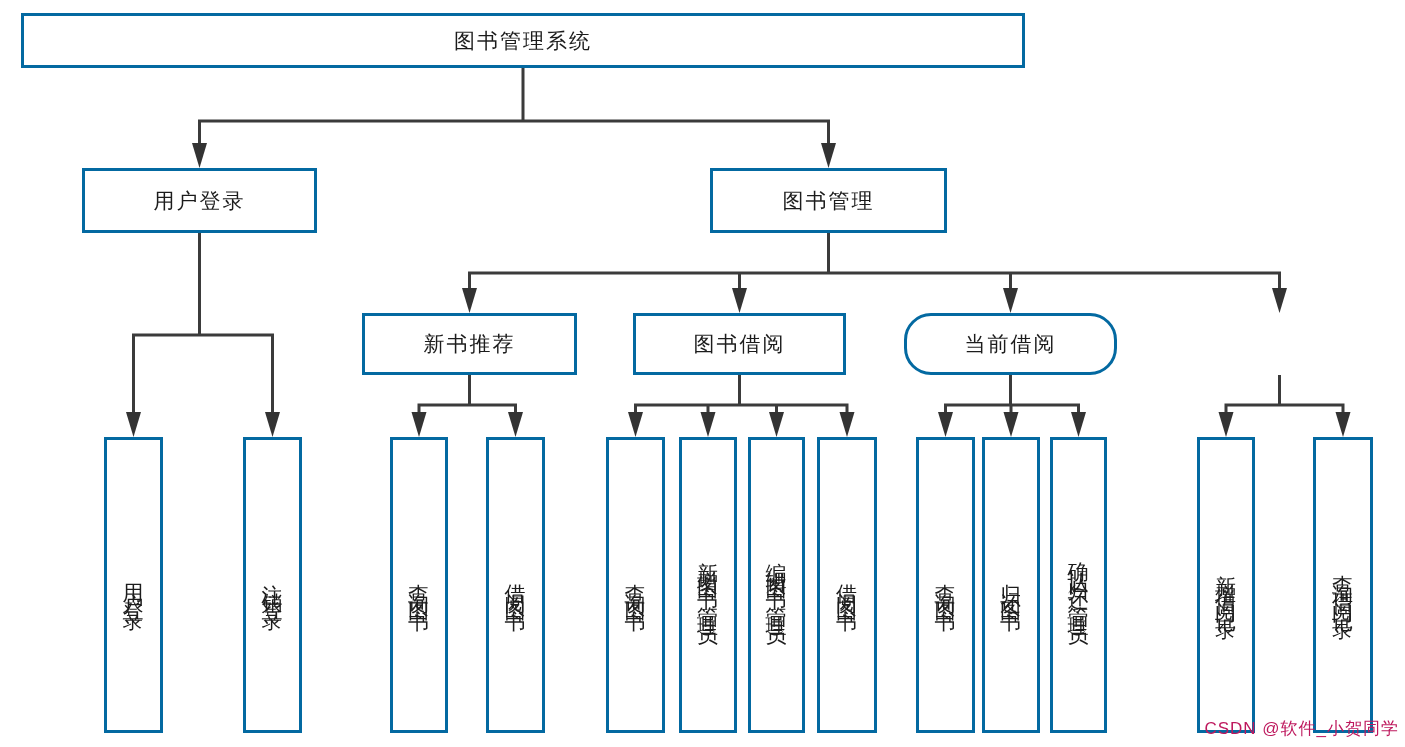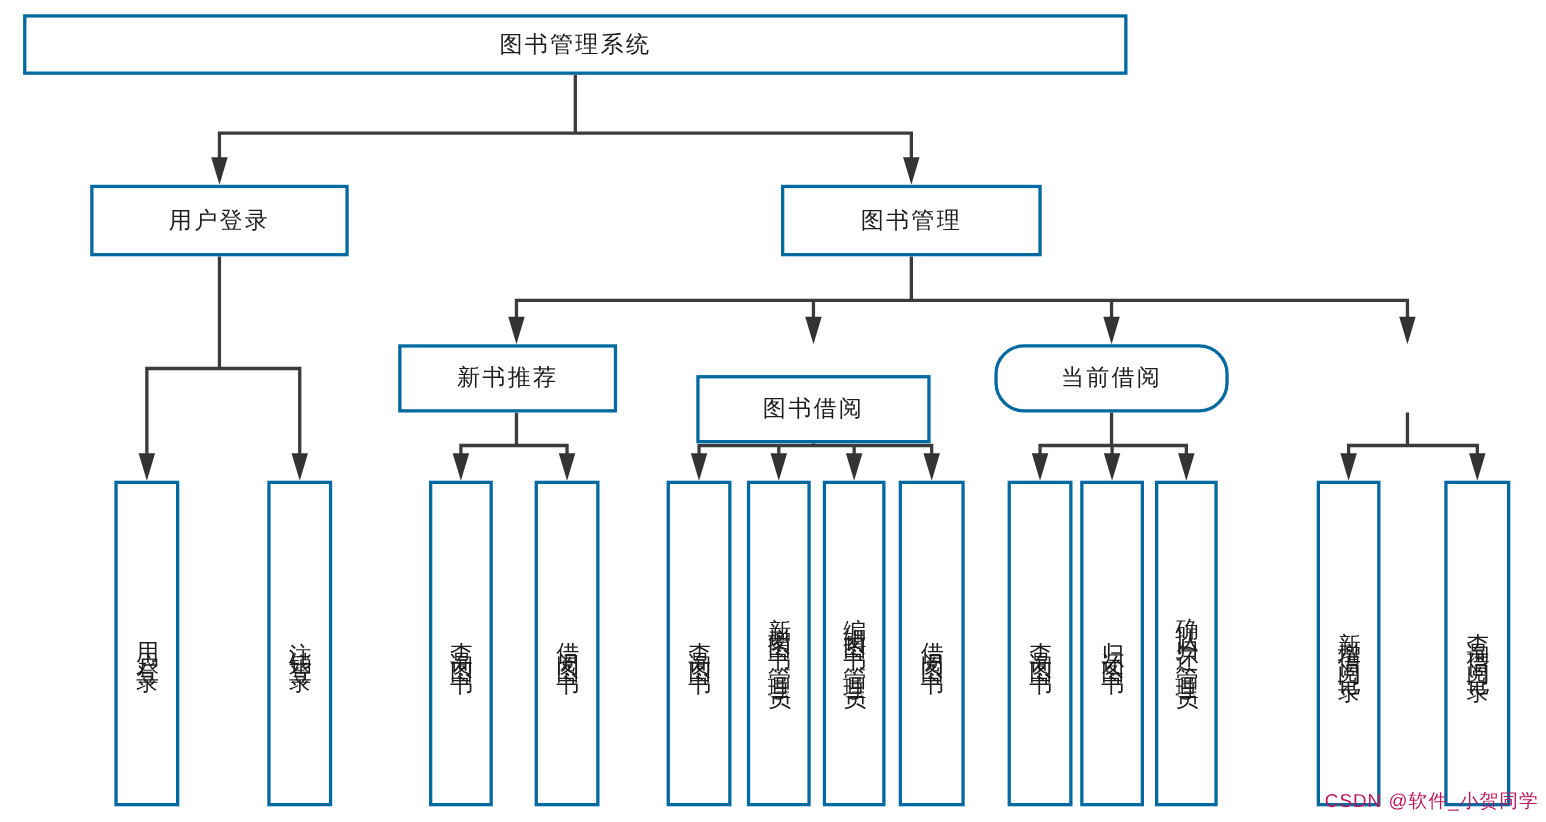--- a/index.html
+++ b/index.html
@@ -82,22 +82,22 @@
     <path d="M1279.5 375 V406.5 M1226 405 H1343 M1226 403.5 V415 M1343 403.5 V415"></path>
     <polygon points="1226,437 1218.5,412 1233.5,412"></polygon>
     <polygon points="1343,437 1335.5,412 1350.5,412"></polygon>
   </svg>
 
   <div class="box" style="left:21px;top:13px;width:1004px;height:55px;">图书管理系统</div>
 
   <div class="box" style="left:82px;top:168px;width:235px;height:65px;">用户登录</div>
   <div class="box" style="left:710px;top:168px;width:237px;height:65px;">图书管理</div>
 
-  <div class="box" style="left:362px;top:313px;width:199px;height:62px;">新书推荐</div>
-  <div class="box" style="left:633px;top:313px;width:213px;height:62px;margin-top:28px;">图书借阅</div>
+  <div class="box" style="left:362px;top:313px;width:215px;height:62px;">新书推荐</div>
+  <div class="box" style="left:633px;top:313px;width:213px;height:62px;">图书借阅</div>
   <div class="box" style="left:904px;top:313px;width:213px;height:62px;border-radius:27px;">当前借阅</div>
 
   <div class="box vbox" style="left:104px;top:437px;width:59px;height:296px;">用户登录</div>
   <div class="box vbox" style="left:243px;top:437px;width:59px;height:296px;">注销登录</div>
 
   <div class="box vbox" style="left:390px;top:437px;width:58px;height:296px;">查询图书</div>
   <div class="box vbox" style="left:486px;top:437px;width:59px;height:296px;">借阅图书</div>
 
   <div class="box vbox" style="left:606px;top:437px;width:59px;height:296px;">查询图书</div>
   <div class="box vbox" style="left:679px;top:437px;width:58px;height:296px;">新增图书（管理员）</div>

